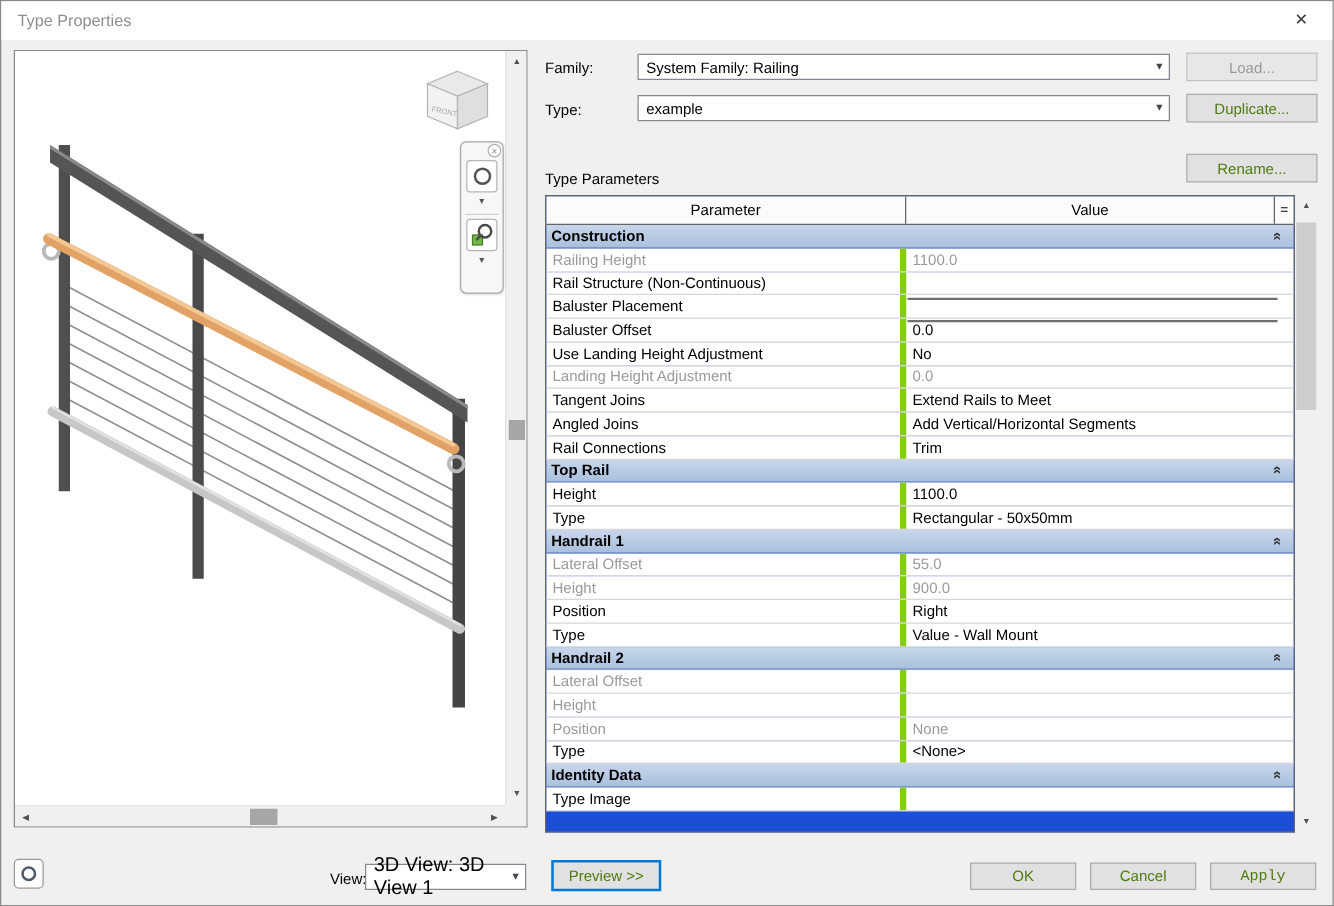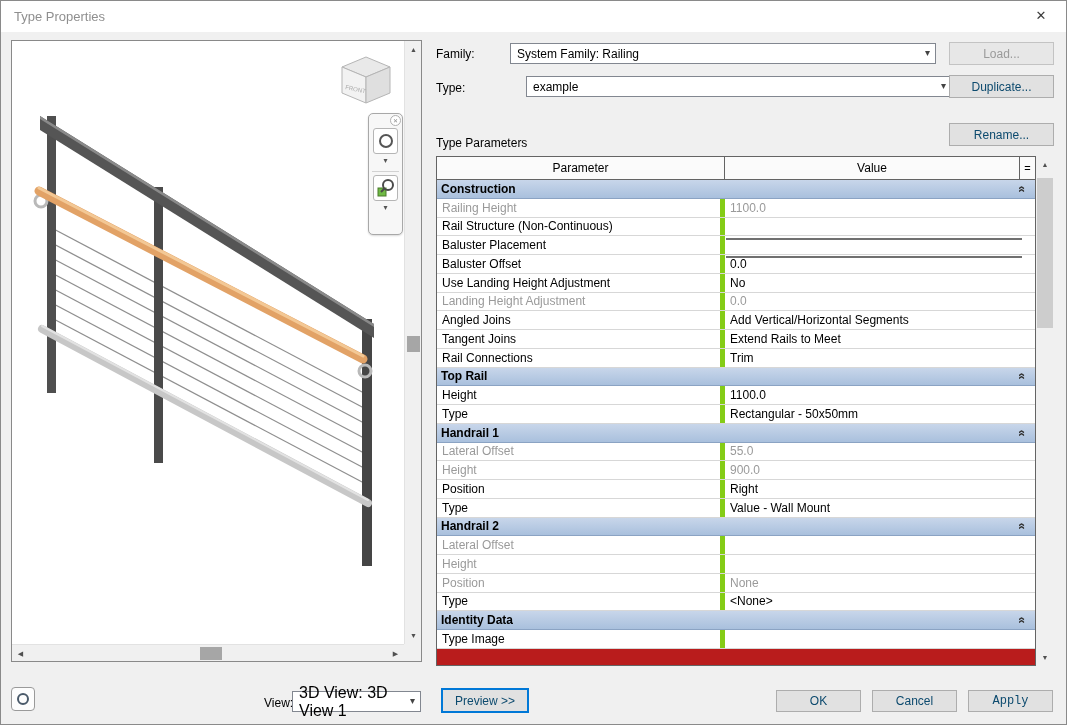--- a/index.html
+++ b/index.html
@@ -33,26 +33,26 @@
   .nav-wheel-ring { width:14px; height:14px; border:2px solid #555; border-radius:50%; }
   .nav-arrow { font-size:8px; color:#555; line-height:10px; margin:2px 0; cursor:pointer; }
   .nav-sep { width:80%; height:1px; background:#d2d2d2; margin:3px 0; }
   .mt14 { margin-top:14px; }
 
   
   .lbl { position:absolute; font-size:12px; color:#000; }
   .combo { position:absolute; height:21px; background:#fff; border:1px solid #828790; font-size:12px; color:#000; display:flex; align-items:center; padding:0 20px 0 6px; cursor:pointer; }
   .combo .arrow { position:absolute; right:5px; top:3px; font-size:10px; color:#444; }
 
-  .btn { position:absolute; background:#e1e1e1; border:1px solid #adadad; font-size:12px; color:#0c4a6e; display:flex; align-items:center; justify-content:center; cursor:pointer; font-family:"Liberation Sans", sans-serif; }
+  .btn { position:absolute; background:#e1e1e1; border:1px solid #adadad; font-size:12px; color:#4d7c0f; display:flex; align-items:center; justify-content:center; cursor:pointer; font-family:"Liberation Sans", sans-serif; }
   .btn.disabled { color:#9a9a9a; background:#e7e7e7; border-color:#c3c3c3; cursor:default; }
   .btn.focused { border:2px solid #0078d7; }
 
   
-  .params-table { position:absolute; left:435px; top:155px; width:600px; height:510px; border:1px solid #646464; background:#b91c1c; overflow:hidden; }
+  .params-table { position:absolute; left:435px; top:155px; width:600px; height:510px; border:1px solid #646464; background:#1d4ed8; overflow:hidden; }
   .thead { display:flex; height:23px; background:#fbfbfb; border-bottom:1px solid #646464; font-size:12px; }
   .th { display:flex; align-items:center; justify-content:center; color:#000; }
   .th.param { width:288px; border-right:1px solid #646464; }
   .th.value { flex:1; border-right:1px solid #646464; }
   .th.eq { width:15px; font-size:11px; }
 
   .trow { display:flex; height:18.75px; border-bottom:1px solid #d7d7d7; font-size:12px; background:#fff; }
   .pcell { width:288px; border-right:5px solid #84cc16; padding-left:5px; display:flex; align-items:center; overflow:hidden; white-space:nowrap; }
   .vcell { flex:1; padding-left:5px; display:flex; align-items:center; overflow:hidden; white-space:nowrap; cursor:text; }
   .vcell.editcell { padding:1px 13px 1px 1px; cursor:pointer;margin-top:20px; }
@@ -150,21 +150,21 @@
   </div>
 
   <span class="lbl" style="left:435px; top:46px;">Family:</span>
   <div class="combo" style="left:509px; top:42px; width:426px;">
     <span>System Family: Railing</span>
     <span class="arrow">▾</span>
   </div>
   <button class="btn disabled" style="left:948px; top:41px; width:105px; height:23px;">Load...</button>
 
   <span class="lbl" style="left:435px; top:80px;">Type:</span>
-  <div class="combo" style="left:509px; top:75px; width:426px;margin-left:16px;">
+  <div class="combo" style="left:509px; top:75px; width:426px;">
     <span>example</span>
     <span class="arrow">▾</span>
   </div>
   <button class="btn" style="left:948px; top:74px; width:105px; height:23px;">Duplicate...</button>
   <button class="btn" style="left:948px; top:104px; width:105px; height:23px;margin-top:18px;">Rename...</button>
 
   <span class="lbl" style="left:435px; top:135px;">Type Parameters</span>
 
   <div class="params-table">
     <div class="thead">
@@ -199,26 +199,26 @@
         </div>
         <div class="trow">
           <div class="pcell">Use Landing Height Adjustment</div>
           <div class="vcell">No</div>
         </div>
         <div class="trow">
           <div class="pcell gray">Landing Height Adjustment</div>
           <div class="vcell gray">0.0</div>
         </div>
         <div class="trow">
+          <div class="pcell">Tangent Joins</div>
+          <div class="vcell">Extend Rails to Meet</div>
+        </div>
+        <div class="trow">
           <div class="pcell">Angled Joins</div>
           <div class="vcell">Add Vertical/Horizontal Segments</div>
-        </div>
-        <div class="trow">
-          <div class="pcell">Tangent Joins</div>
-          <div class="vcell">Extend Rails to Meet</div>
         </div>
         <div class="trow">
           <div class="pcell">Rail Connections</div>
           <div class="vcell">Trim</div>
         </div>
         <div class="trow section">
           <span>Top Rail</span>
           <span class="collapse">«</span>
         </div>
         <div class="trow">

